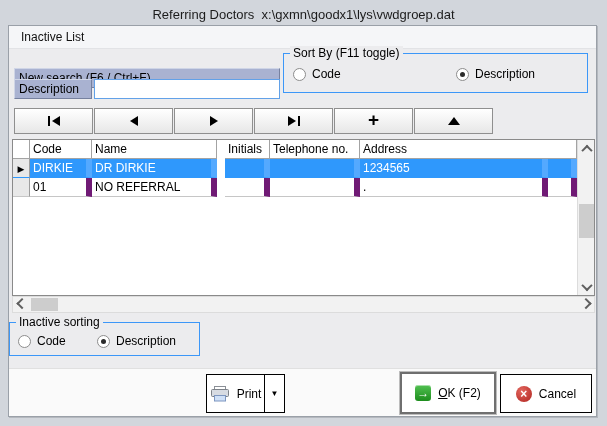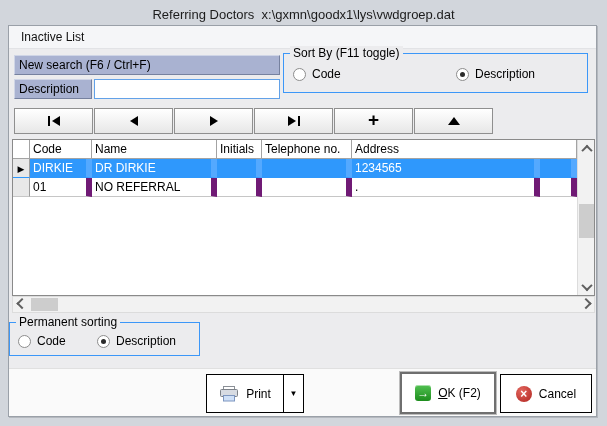--- a/index.html
+++ b/index.html
@@ -17,21 +17,21 @@
     position:absolute;left:8px;top:25px;width:589px;height:392px;
     background:#ececee;border:1px solid #9aa0a8;box-sizing:border-box;
     box-shadow:1px 1px 0 #b4b8be;
   }
   .caption{
     position:absolute;top:0;left:0;right:0;height:22px;background:#f5f6f8;
     border-bottom:1px solid #e2e3e6;line-height:22px;padding-left:12px;color:#111;
   }
   
   .search-head{
-    position:absolute;left:5px;top:29px;width:266px;height:20px;box-sizing:border-box;
+    position:absolute;left:5px;top:42px;width:266px;height:20px;box-sizing:border-box;
     background:#a9b2d1;border:1px solid;border-color:#cfd5e6 #76819f #76819f #cfd5e6;
     line-height:18px;padding-left:4px;
   }
   .search-label{
     position:absolute;left:5px;top:53px;width:78px;height:20px;box-sizing:border-box;
     background:#a9b2d1;border:1px solid;border-color:#cfd5e6 #76819f #76819f #cfd5e6;
     line-height:18px;padding-left:4px;
   }
   .search-input{
     position:absolute;left:85px;top:53px;width:186px;height:20px;box-sizing:border-box;
@@ -68,21 +68,21 @@
     position:absolute;left:3px;top:113px;width:583px;height:157px;box-sizing:border-box;
     background:#fff;border:1px solid #8a8a8a;
   }
   .g-row{display:flex;height:19px;box-sizing:border-box;width:564px;}
   .g-cell{
     box-sizing:border-box;border-right:6px solid #701a75;border-bottom:1px solid #c6c6c6;
     padding:0 3px;line-height:18px;overflow:hidden;white-space:nowrap;font-size:12px;
   }
   .g-head .g-cell{border-right:1px solid #a3a3a3;border-bottom:1px solid #a3a3a3;background:#fff;}
   .c0{flex:0 0 17px;padding:0;text-align:center;background:#e8e8e8;border-right:1px solid #9d9d9d;}
-  .c1{flex:0 0 62px;}.c2{flex:0 0 125px;}.c3{flex:0 0 45px;}.c4{flex:0 0 90px;}.c5{flex:0 0 188px;}
+  .c1{flex:0 0 62px;}.c2{flex:0 0 125px;}.c3{flex:0 0 45px;margin-left:8px;}.c4{flex:0 0 90px;}.c5{flex:0 0 188px;}
   .c6{flex:1 1 auto;}
   .g-row.sel .g-cell{background:#2f98fc;color:#fff;border-right-color:#54a9ff;border-bottom-color:#2f98fc;}
   .g-row.sel .c0{background:#e8e8e8;color:#000;border-right-color:#9d9d9d;}
   .row-marker{font-size:9px;line-height:18px;}
   
   .vsb{
     position:absolute;top:0;right:0;width:17px;height:155px;background:#f2f2f2;
     border-left:1px solid #dcdcdc;box-sizing:border-box;
   }
   .sb-btn{position:absolute;width:17px;height:17px;display:flex;align-items:center;justify-content:center;}
@@ -96,21 +96,21 @@
     position:absolute;left:3px;top:270px;width:583px;height:17px;background:#f2f2f2;
     border:1px solid #dcdcdc;box-sizing:border-box;
   }
   .hsb-thumb{position:absolute;left:18px;top:1px;width:27px;height:13px;background:#cdcdcd;}
   
   .footer{
     position:absolute;left:0;top:342px;width:587px;height:48px;background:#fafafa;
     border-top:1px solid #e0e0e0;box-sizing:border-box;
   }
   .print-btn{
-    position:absolute;left:197px;top:5px;width:98px;height:39px;box-sizing:border-box;
+    position:absolute;left:197px;top:5px;width:79px;height:39px;box-sizing:border-box;
     background:#fff;border:1px solid #000;display:flex;cursor:default;
   }
   .print-main{flex:1;display:flex;align-items:center;justify-content:center;gap:7px;}
   .print-drop{flex:0 0 19px;border-left:1px solid #000;display:flex;align-items:center;justify-content:center;}
   .caret{font-size:8px;line-height:8px;}
   .ok-btn{
     position:absolute;left:391px;top:3px;width:96px;height:42px;box-sizing:border-box;
     background:#fff;border:2px solid #6f6f6f;box-shadow:0 0 0 1px #bcbcbc;
     display:flex;align-items:center;justify-content:center;gap:7px;cursor:default;
   }
@@ -219,21 +219,21 @@
     <div class="sb-btn" style="left:0;top:-1px;">
         <span class="chev left"></span>
       </div>
     <div class="hsb-thumb"></div>
     <div class="sb-btn" style="right:0;top:-1px;">
         <span class="chev right"></span>
       </div>
   </div>
 
   <div class="groupbox gb-perm">
-    <span class="gb-legend">Permanent sorting</span>
+    <span class="gb-legend">Inactive sorting</span>
     <div class="radio-item" style="left:8px;top:11px;">
       <span class="radio"></span>
       <span>Code</span>
     </div>
     <div class="radio-item" style="left:87px;top:11px;">
       <span class="radio on"></span>
       <span>Description</span>
     </div>
   </div>
 

